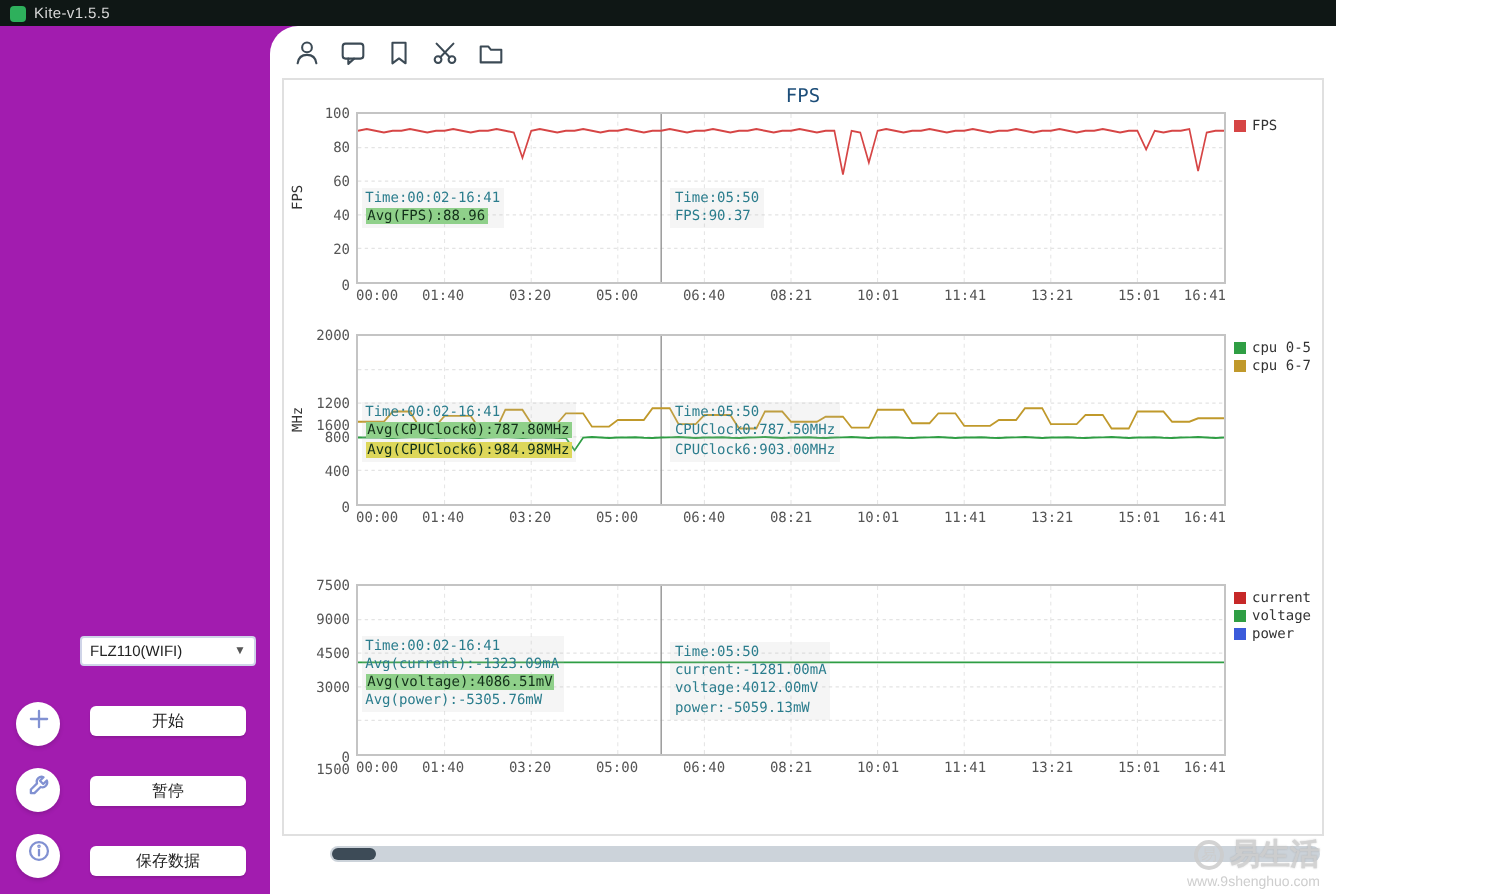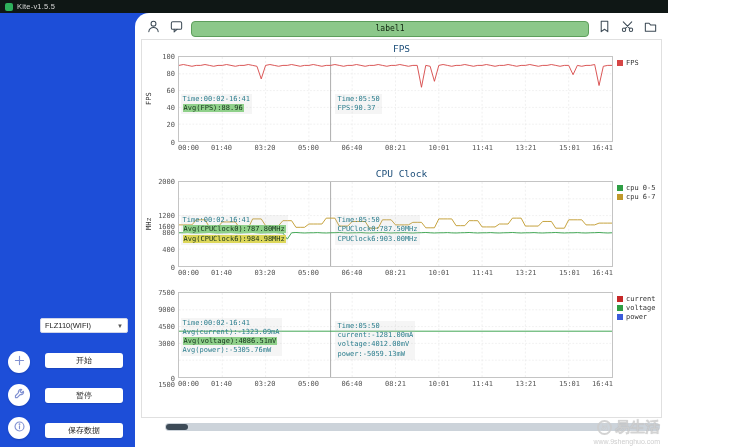--- a/index.html
+++ b/index.html
@@ -1,18 +1,18 @@
 <!DOCTYPE html>
 <html><head>
 <meta charset="utf-8">
 <style>
   * { margin:0; padding:0; box-sizing:border-box; }
   html,body { width:750px; height:447px; overflow:hidden; }
   body { font-family:"Liberation Sans", sans-serif; }
-  .app { position:relative; width:668px; height:447px; background:#1d4ed8; overflow:hidden; }
+  .app { position:relative; width:668px; height:447px; background:#a21caf; overflow:hidden; }
 
   
   .titlebar { position:absolute; left:0; top:0; right:0; height:13px; background:#0f1715; display:flex; align-items:center; padding:0 5px; gap:4px; }
   .app-logo { width:8px; height:8px; border-radius:2px; background:#2eb05c; }
   .title-text { font-size:7.5px; color:#d8d8d8; letter-spacing:.2px; }
 
   
   .sidebar { position:absolute; left:0; top:13px; width:135px; bottom:0; }
   .fab-col { position:absolute; left:8px; bottom:8px; display:flex; flex-direction:column; gap:11px; }
   .fab { width:22px; height:22px; border-radius:50%; background:#ffffff; display:flex; align-items:center; justify-content:center; color:#8191d2; box-shadow:0 1px 2px rgba(0,0,0,.15); cursor:pointer; }
@@ -119,21 +119,20 @@
         </span>
       </div>
       <div class="tool-icon">
         <span>
           <svg viewBox="0 0 16 16" width="15" height="15">
               <rect x="2.5" y="3" width="11" height="8" rx="1.5"></rect>
               <path d="M5.5 11v2.8L8.6 11"></path>
             </svg>
         </span>
       </div>
-      <div class="label-input">label1</div>
       <div class="tool-icon">
         <span>
           <svg viewBox="0 0 16 16" width="15" height="15">
               <path d="M4.5 2.5h7v11L8 10.9l-3.5 2.6z"></path>
             </svg>
         </span>
       </div>
       <div class="tool-icon">
         <span>
           <svg viewBox="0 0 16 16" width="15" height="15">
@@ -209,21 +208,20 @@
           <div class="legend">
               <div class="legend-item">
                 <span class="swatch" style="background: rgb(214, 69, 69);"></span>
                 <span>FPS</span>
               </div>
             </div>
         </div>
       </section>
 
       <section class="chart">
-        <div class="chart-title">CPU Clock</div>
         <div class="chart-body">
           <div class="y-title">MHz</div>
           <div class="y-labels">
               <span style="top: 82.5px;">0</span>
               <span style="top: 65.3px;">400</span>
               <span style="top: 48.1px;">800</span>
               <span style="top: 30.9px;">1200</span>
               <span style="top: 13.7px; margin-top: 28px;">1600</span>
               <span style="top: -3.5px;">2000</span>
             </div>

